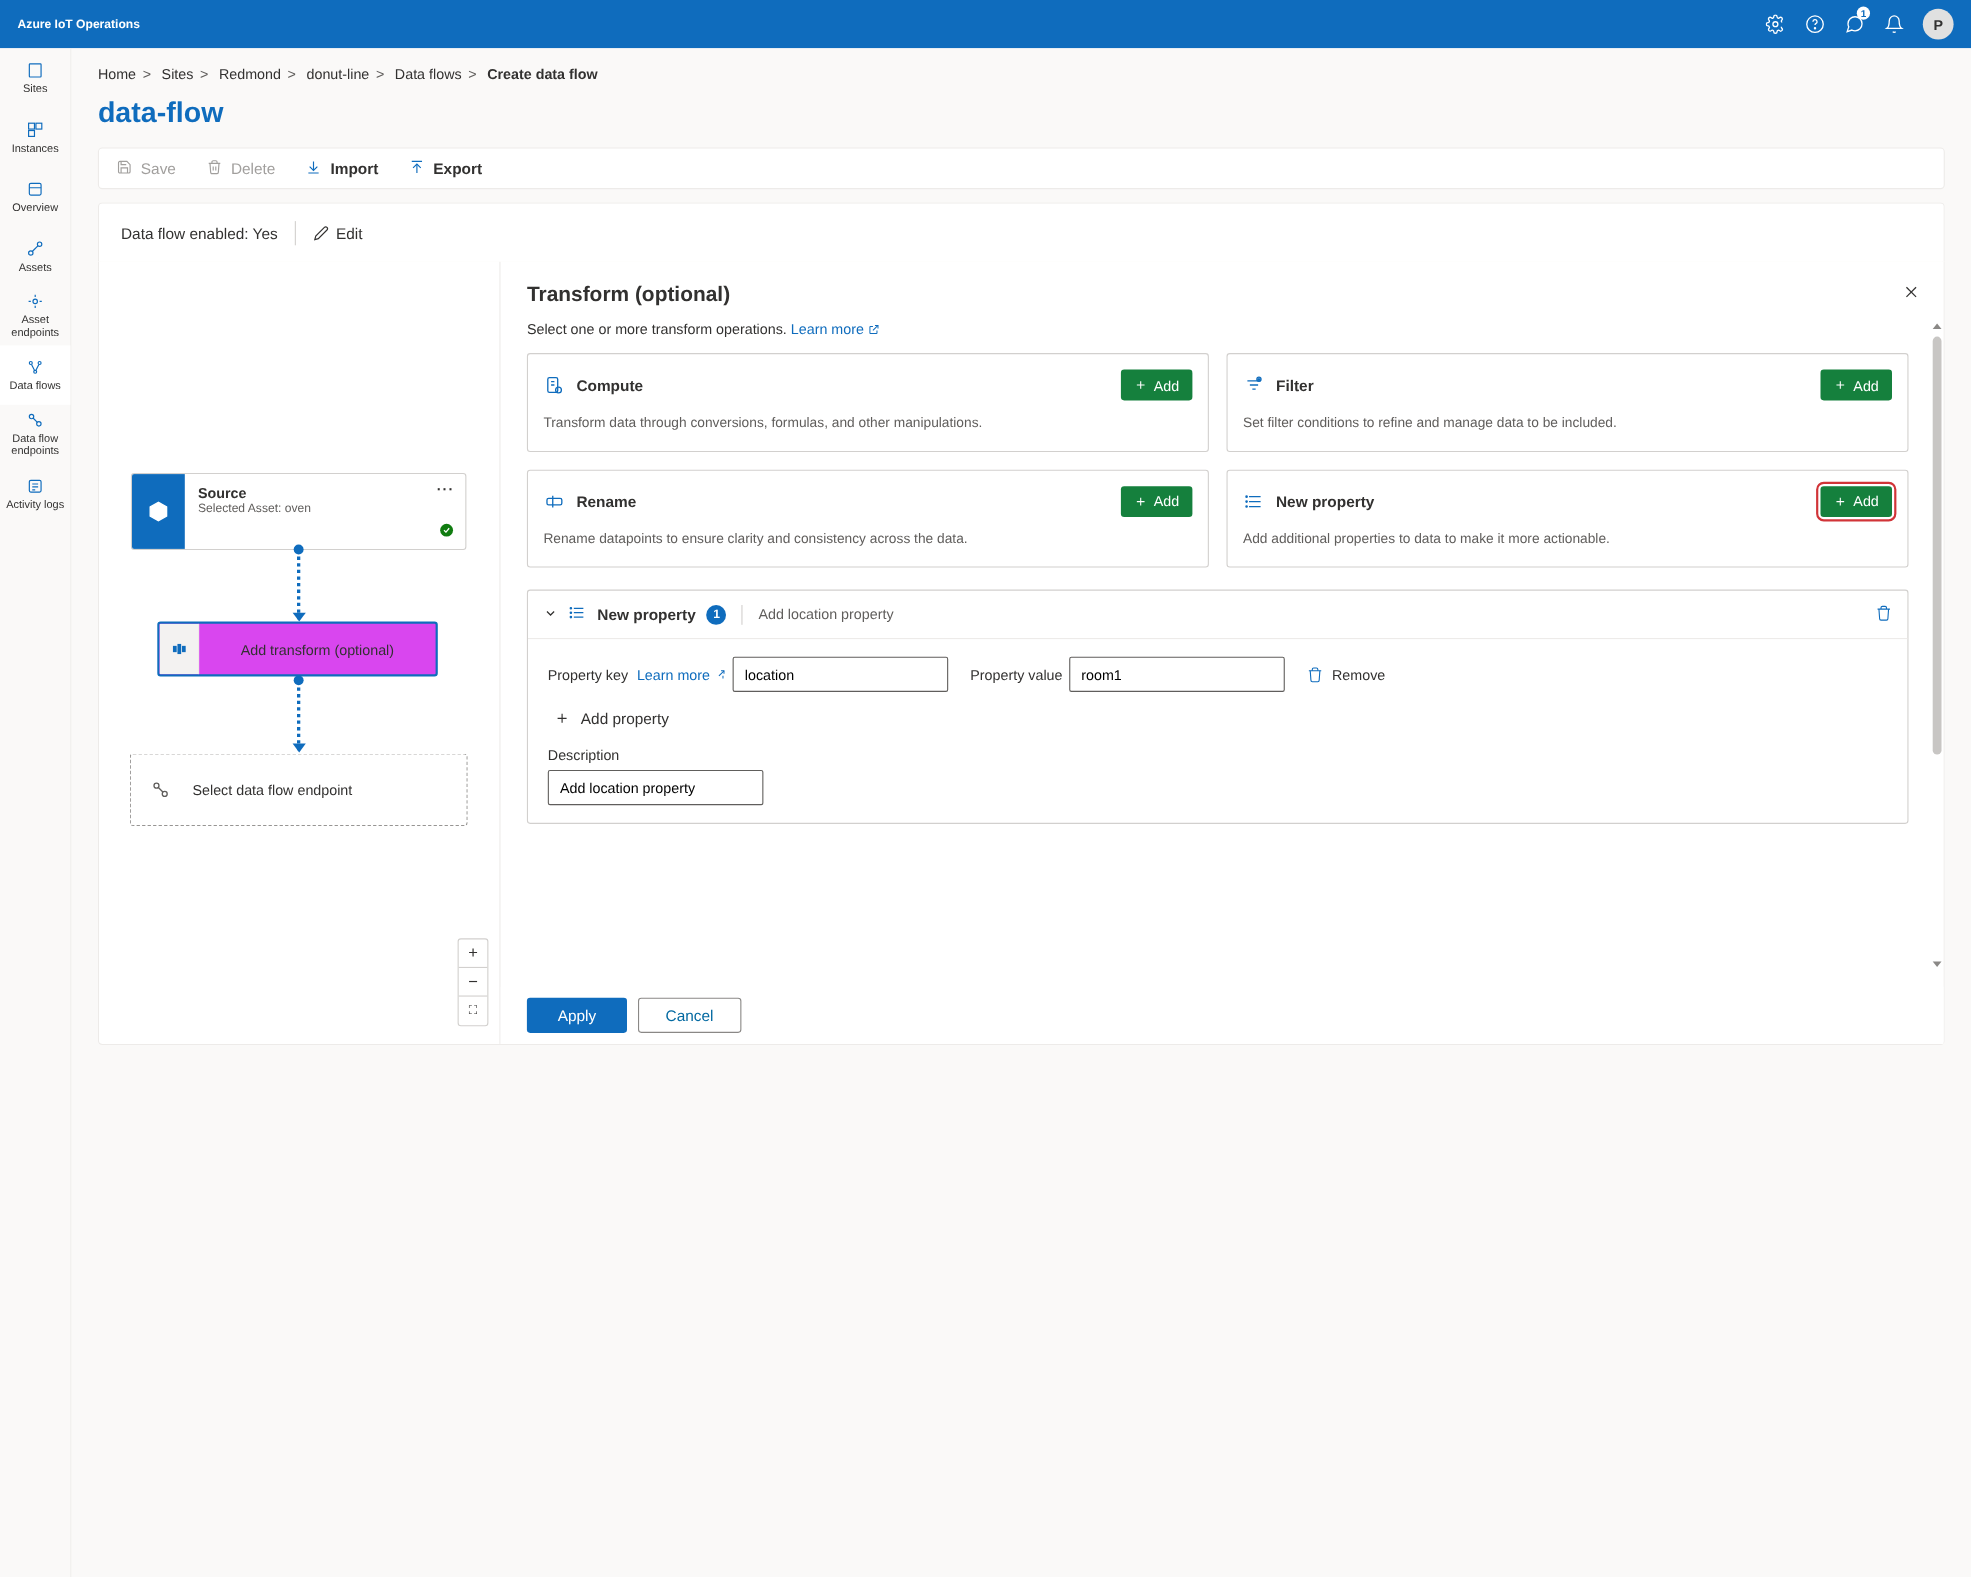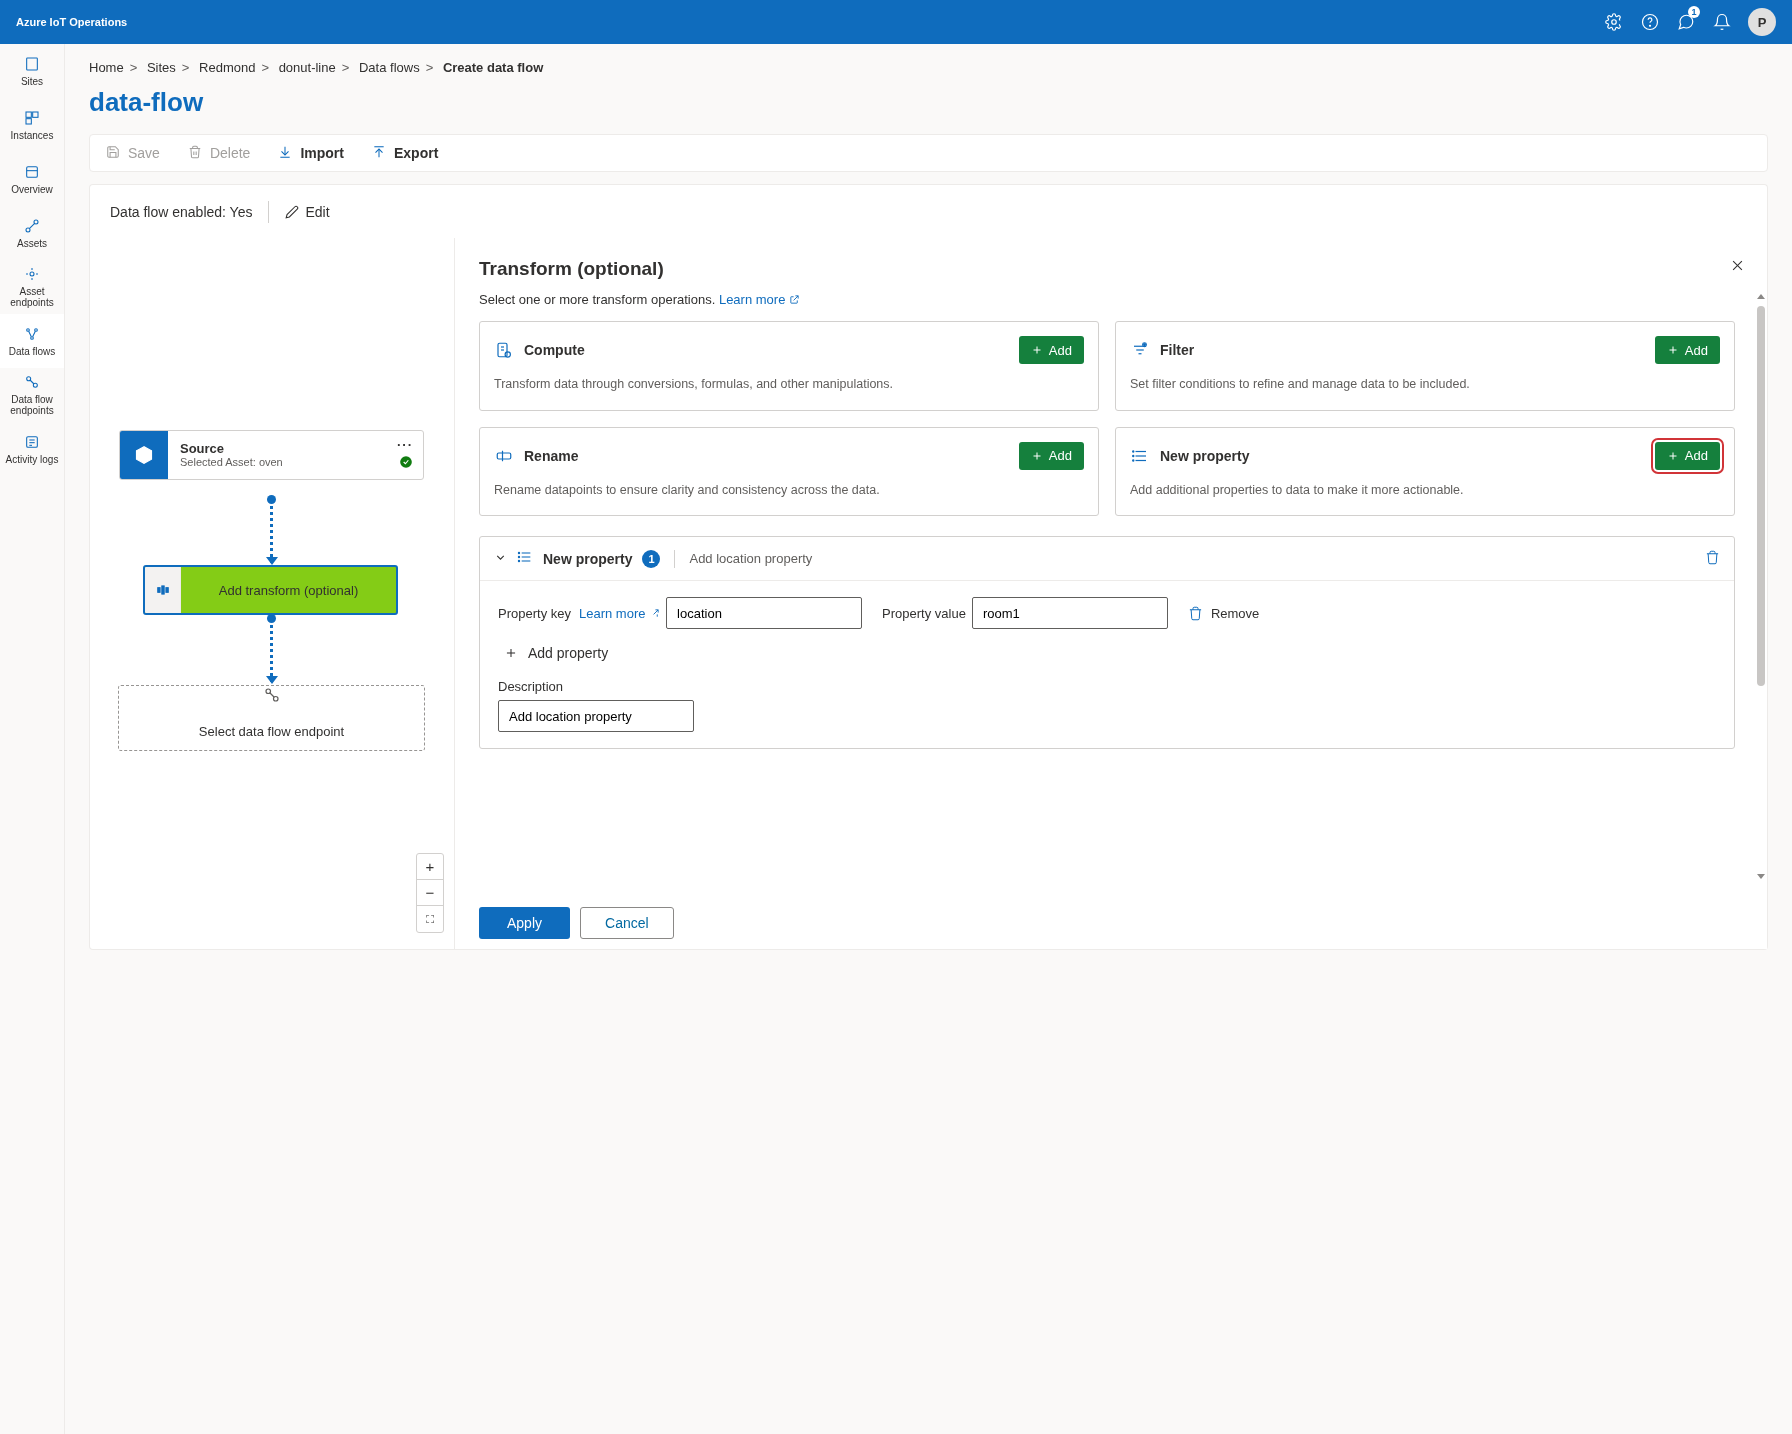--- a/index.html
+++ b/index.html
@@ -46,43 +46,43 @@
   .statusbar .vdivider { width: 1px; height: 22px; background: #d2d0ce; }
   .statusbar .editbtn { display: flex; align-items: center; gap: 6px; font-size: 14px; cursor: pointer; }
   .statusbar .editbtn svg { width: 14px; height: 14px; stroke: #323130; }
 
   .workarea { background: #fff; border: 1px solid #edebe9; border-top: none; border-radius: 0 0 4px 4px; display: flex; height: 712px; position: relative; }
 
   
   .canvas { width: 365px; border-right: 1px solid #edebe9; position: relative; }
   .canvas-inner { position: absolute; left: 0; right: 0; top: 0; bottom: 0; }
 
-  .node-source { position: absolute; left: 29px; top: 192px; width: 305px; height: 50px; display: flex; border: 1px solid #d2d0ce; border-radius: 3px; background: #fff; overflow: hidden; }
+  .node-source { position: absolute; left: 29px; top: 192px; width: 305px; height: 70px; display: flex; border: 1px solid #d2d0ce; border-radius: 3px; background: #fff; overflow: hidden; }
   .node-source .left { width: 48px; background: #0f6cbd; display: flex; align-items: center; justify-content: center; }
   .node-source .left svg { width: 20px; height: 20px; fill: #fff; stroke: #fff; }
   .node-source .right { flex: 1; padding: 10px 12px; position: relative; }
   .node-source .title { font-size: 13px; font-weight: 600; }
   .node-source .sub { font-size: 11px; color: #605e5c; }
   .node-source .more { position: absolute; top: 6px; right: 10px; font-weight: 700; letter-spacing: 1px; }
   .node-source .check { position: absolute; bottom: 10px; right: 10px; width: 14px; height: 14px; }
 
   .conn { position: absolute; left: 180px; width: 0; border-left: 3px dotted #0f6cbd; }
   .conn .dot { width: 9px; height: 9px; border-radius: 50%; background: #0f6cbd; position: absolute; left: -6px; }
   .conn .arrow { position: absolute; left: -7px; bottom: -2px; width: 0; height: 0; border-left: 6px solid transparent; border-right: 6px solid transparent; border-top: 8px solid #0f6cbd; }
   .conn1 { top: 261px; height: 64px; }
   .conn1 .dot { top: -4px; }
   .conn2 { top: 380px; height: 64px; }
   .conn2 .dot { top: -4px; }
 
-  .node-transform { position: absolute; left: 53px; top: 327px; width: 255px; height: 50px; display: flex; border: 2px solid #0f6cbd; border-radius: 3px; background: #84cc16; align-items: center; overflow: hidden; }
+  .node-transform { position: absolute; left: 53px; top: 327px; width: 255px; height: 50px; display: flex; border: 2px solid #0f6cbd; border-radius: 3px; background: #d946ef; align-items: center; overflow: hidden; }
   .node-transform .left { width: 36px; height: 100%; background: #f3f2f1; border-right: 1px solid #edebe9; display: flex; align-items: center; justify-content: center; }
   .node-transform .left svg { width: 14px; height: 14px; stroke: #0f6cbd; fill: #0f6cbd; }
   .node-transform .txt { flex: 1; text-align: center; font-size: 13px; }
 
-  .node-endpoint { position: absolute; left: 28px; top: 447px; width: 307px; height: 66px; border: 1px dashed #979593; border-radius: 3px; display: flex; align-items: center; padding: 0 18px; gap: 20px; flex-direction: column; }
+  .node-endpoint { position: absolute; left: 28px; top: 447px; width: 307px; height: 66px; border: 1px dashed #979593; border-radius: 3px; display: flex; align-items: center; padding: 0 18px; gap: 20px; }
   .node-endpoint svg { width: 18px; height: 18px; stroke: #605e5c; }
   .node-endpoint .txt { font-size: 13px; }
 
   .zoomctrl { position: absolute; right: 10px; bottom: 16px; width: 28px; border: 1px solid #d2d0ce; border-radius: 3px; background: #fff; }
   .zoomctrl div { height: 26px; display: flex; align-items: center; justify-content: center; font-size: 15px; cursor: pointer; }
   .zoomctrl div:not(:last-child){ border-bottom: 1px solid #d2d0ce; }
 
   
   .panel { flex: 1; position: relative; overflow: hidden; }
   .panel-scroll { position: absolute; top: 0; left: 0; right: 14px; bottom: 52px; overflow: auto; padding: 20px 18px 0 24px; }

